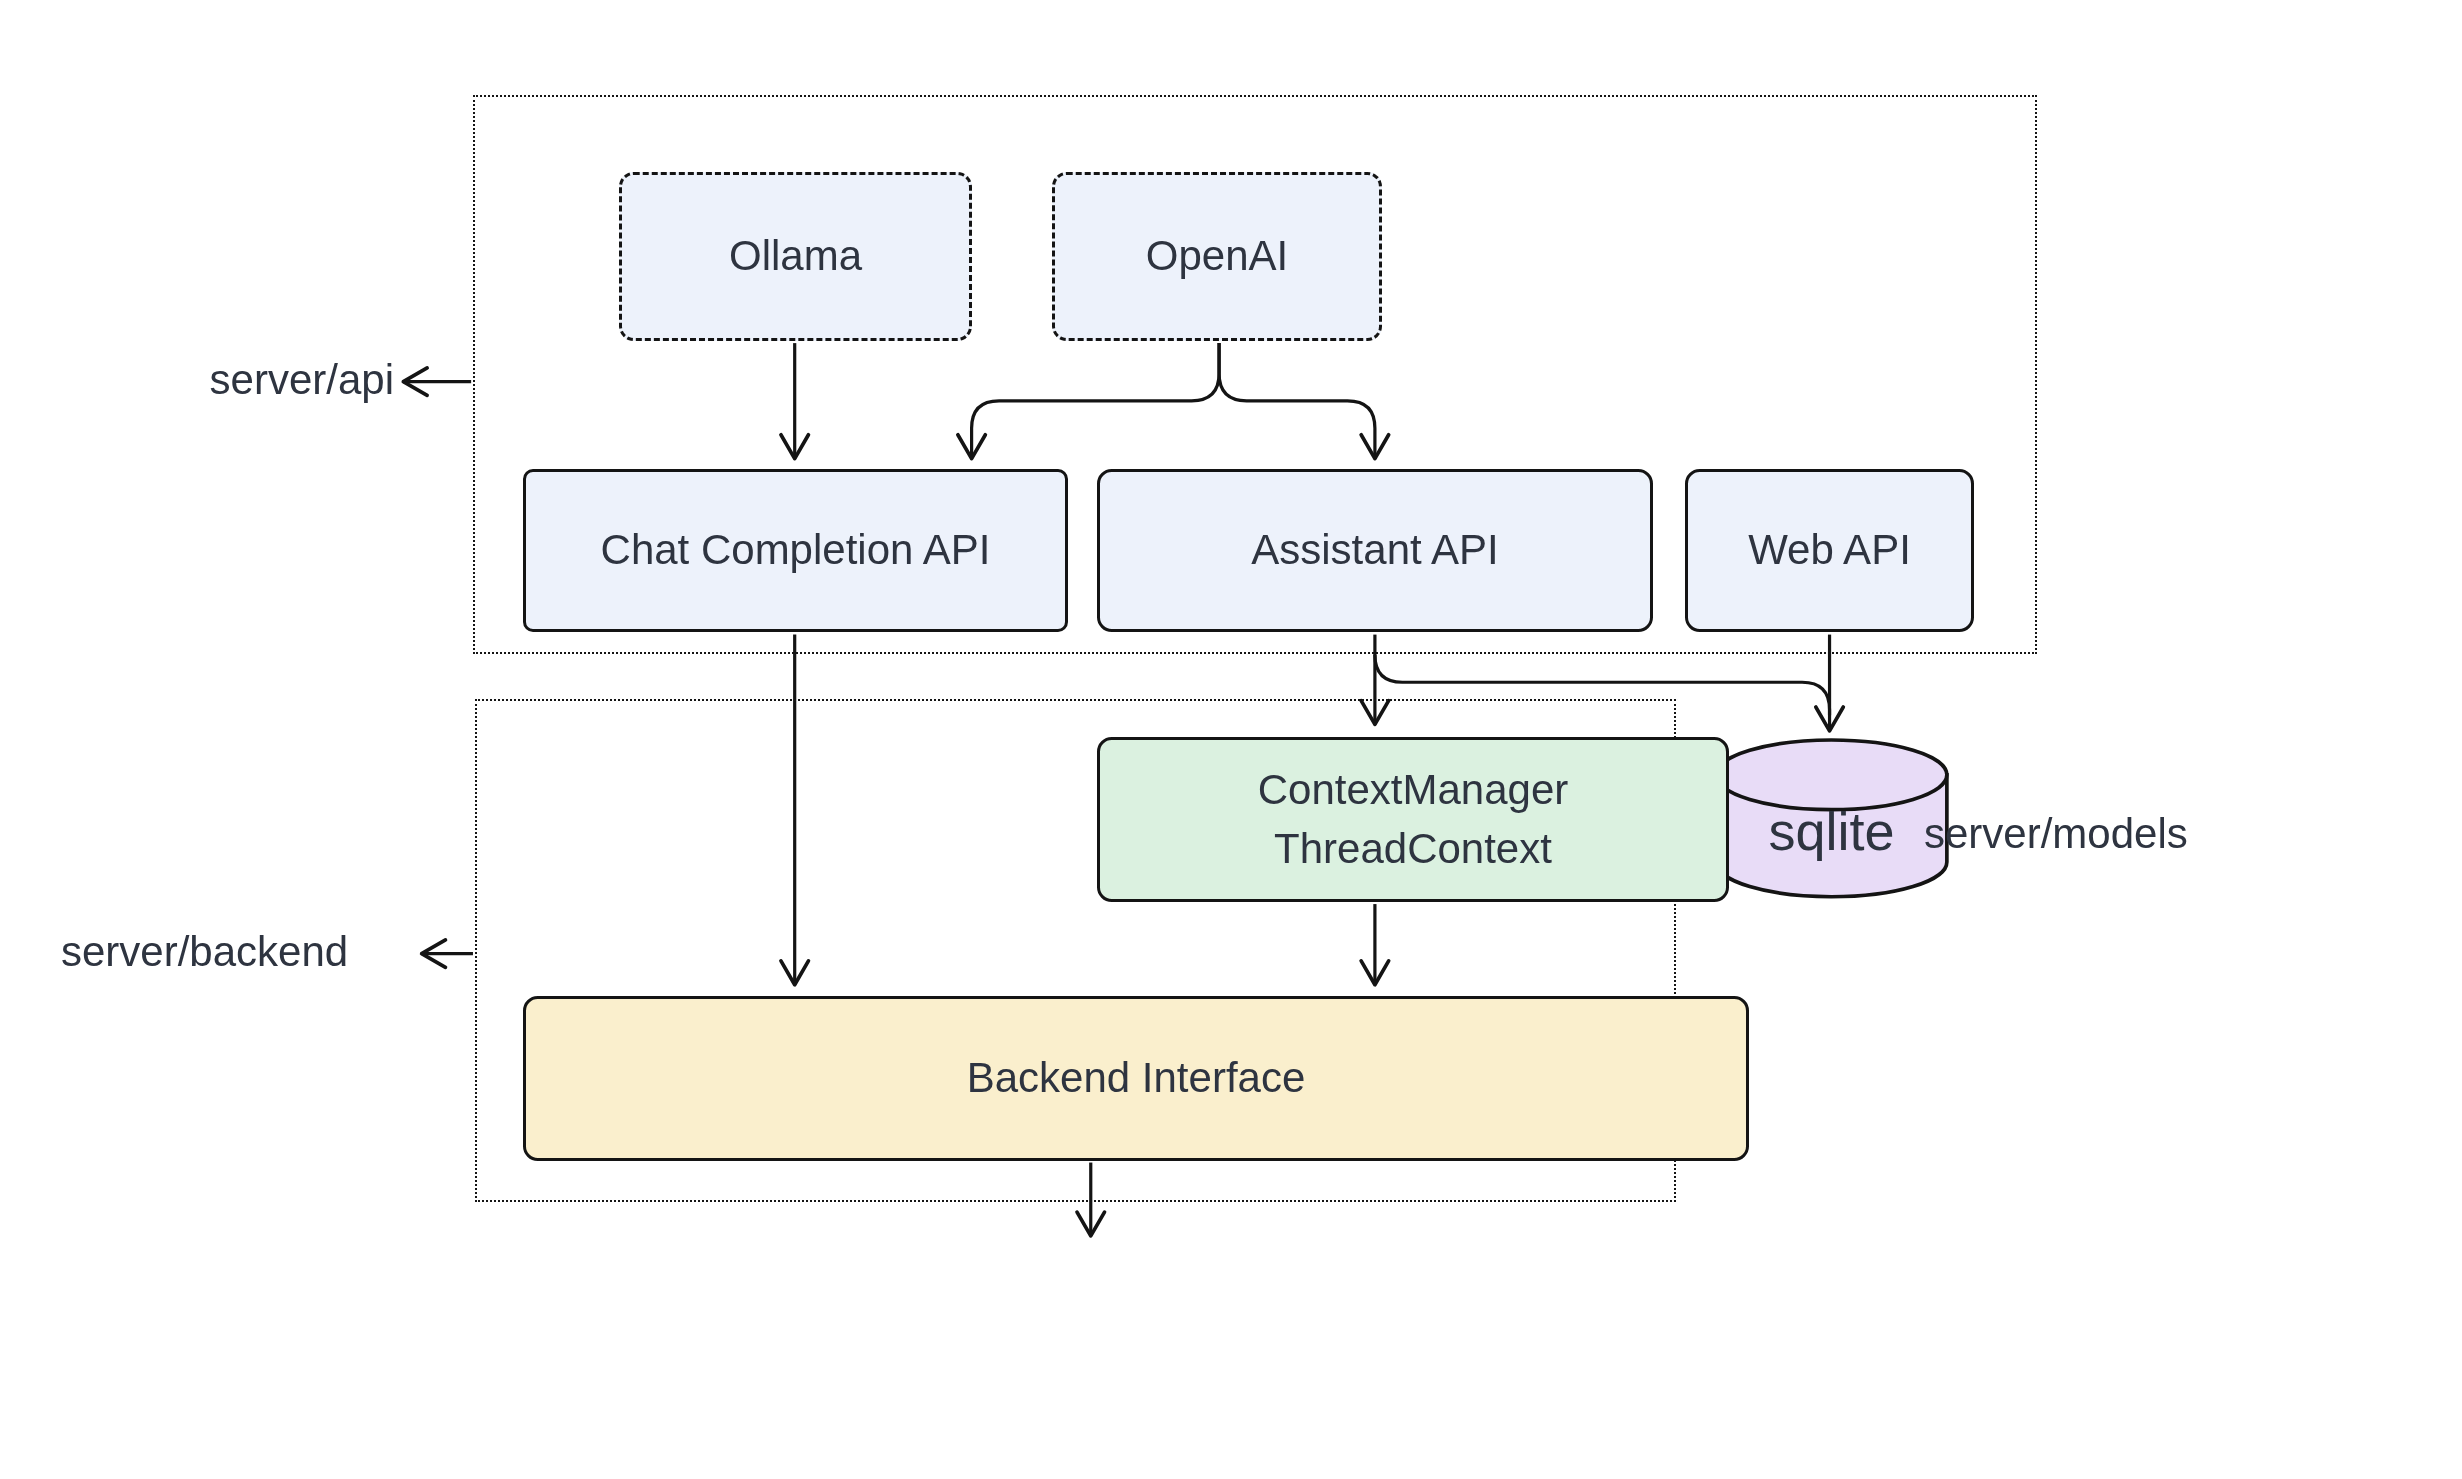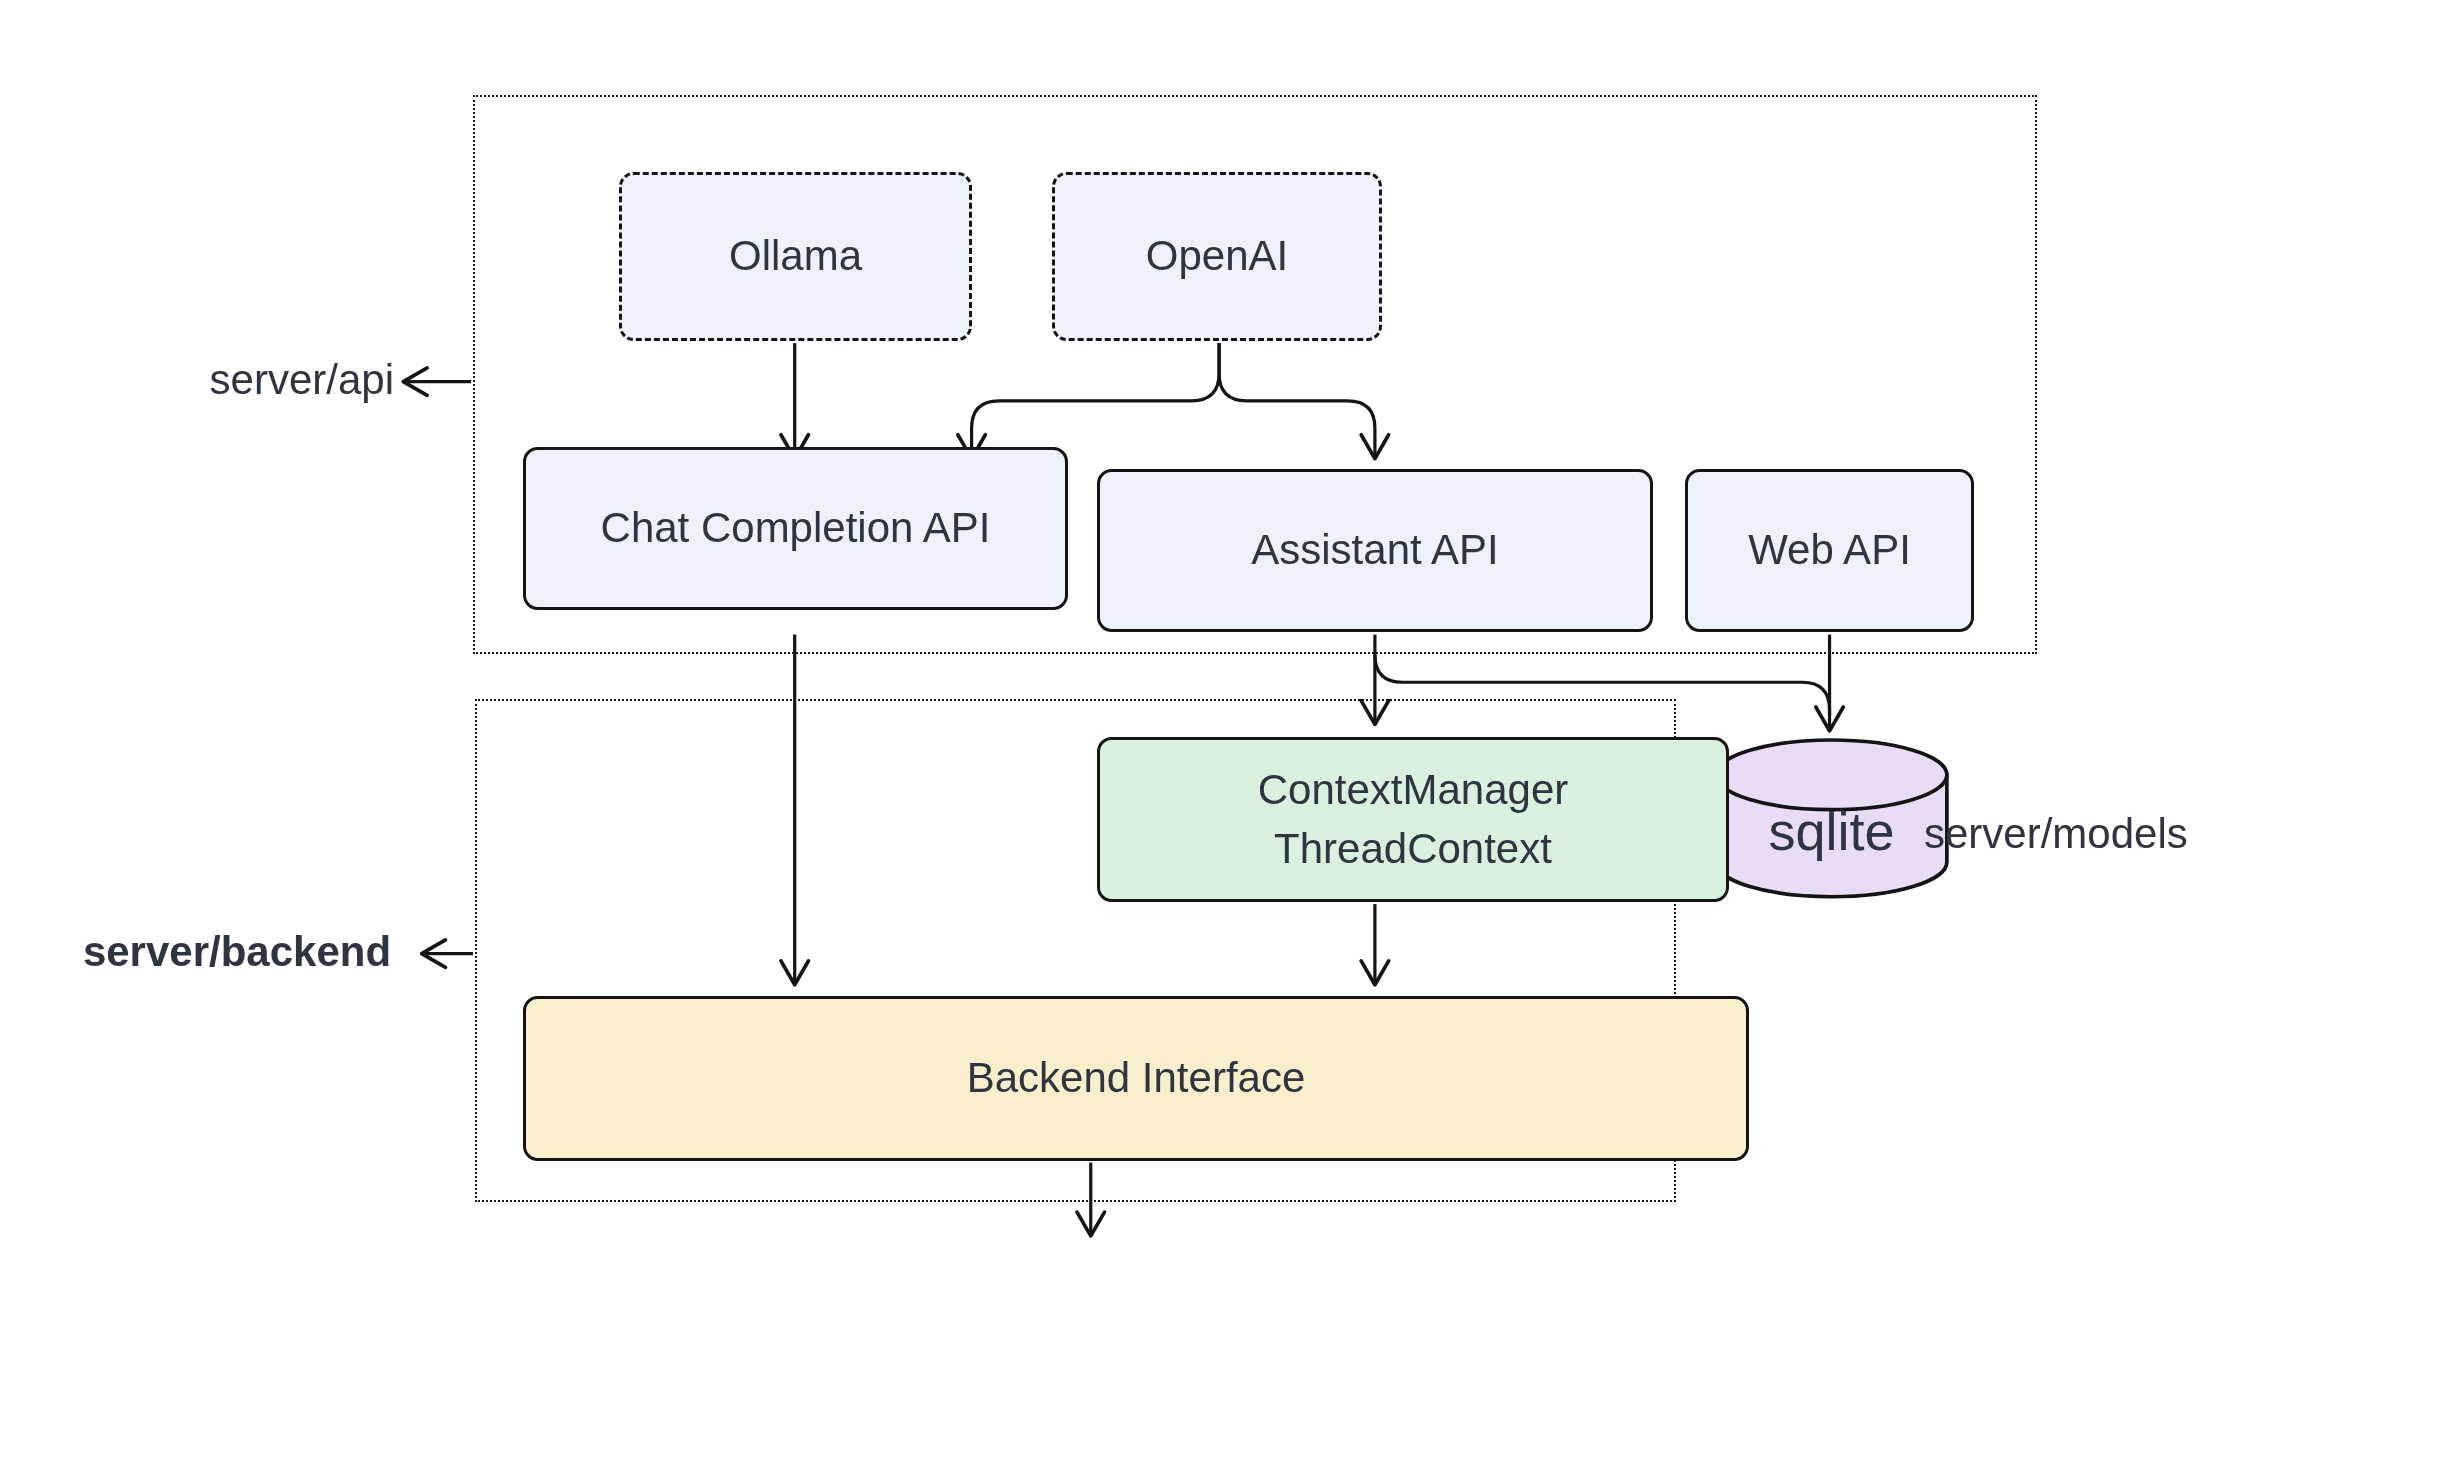--- a/index.html
+++ b/index.html
@@ -82,21 +82,21 @@
   </svg>
 
   <div class="node dashed" style="left: 619px; top: 172px; width: 353px; height: 169px; background-color: rgb(237, 242, 251);">
     <span>Ollama</span>
   </div>
 
   <div class="node dashed" style="left: 1052px; top: 172px; width: 330px; height: 169px; background-color: rgb(237, 242, 251);">
     <span>OpenAI</span>
   </div>
 
-  <div class="node" style="left: 523px; top: 447px; width: 545px; height: 163px; background-color: rgb(237, 242, 251);">
+  <div class="node" style="left: 523px; top: 469px; width: 545px; height: 163px; background-color: rgb(237, 242, 251); border-radius: 10px;">
     <span>Chat Completion API</span>
   </div>
 
   <div class="node" style="left: 1097px; top: 469px; width: 556px; height: 163px; background-color: rgb(237, 242, 251);">
     <span>Assistant API</span>
   </div>
 
   <div class="node" style="left: 1685px; top: 469px; width: 289px; height: 163px; background-color: rgb(237, 242, 251);">
     <span>Web API</span>
   </div>
@@ -110,18 +110,18 @@
     <span>Backend Interface</span>
   </div>
 
 
   <div class="sqlite-label">
     <span>sqlite</span>
   </div>
 
   <div class="ext-label" style="left:110px; top:356px; width:284px; text-align:right;"><span>server/api</span></div>
 
-  <div class="ext-label" style="left:61px; top:928px; width:352px; text-align:center;font-weight:bold;"><span>server/backend</span></div>
+  <div class="ext-label" style="left:61px; top:928px; width:352px; text-align:left;"><span>server/backend</span></div>
 
   <div class="ext-label" style="left:1924px; top:810px; text-align:left;"><span>server/models</span></div>
 
 </div>
 
 
 </body></html>

